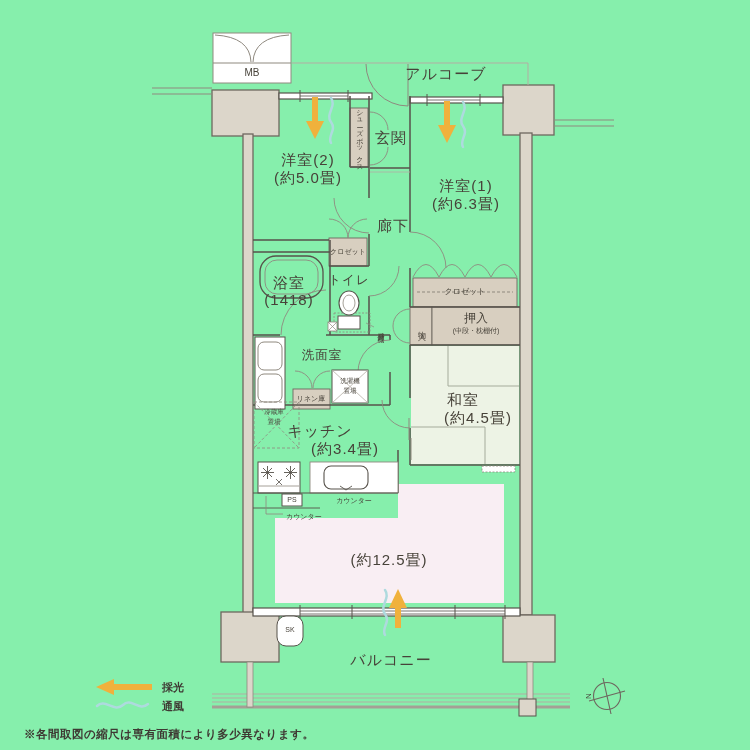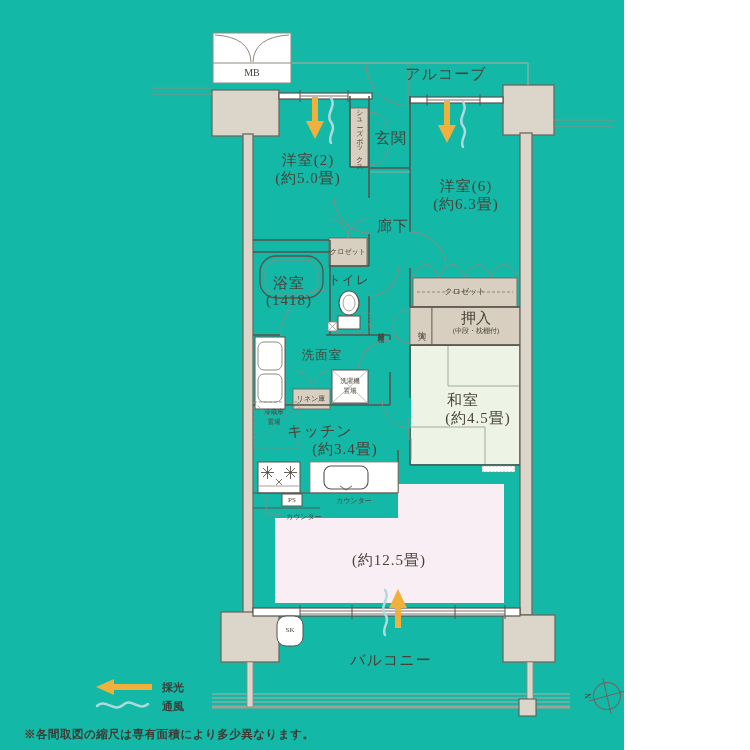--- a/index.html
+++ b/index.html
@@ -1,26 +1,26 @@
 <!DOCTYPE html>
 <html><head>
 <meta charset="utf-8">
 <style>
   html,body{margin:0;padding:0;background:#fff;}
-  .plan{position:relative;width:624px;height:750px;background:#14b8a6;
-        font-family:Liberation Serif, serif;color:#474239;overflow:hidden;}
+  .plan{position:relative;width:750px;height:750px;background:#86efac;
+        font-family:Liberation Sans, sans-serif;color:#474239;overflow:hidden;}
   .plan svg{position:absolute;left:0;top:0;}
   .lbl{position:absolute;transform:translate(-50%,-50%);white-space:nowrap;
        color:#474239;text-align:center;line-height:1.25;}
   .lbl.la{transform:translate(0,-50%);text-align:left;}
   .v{writing-mode:vertical-rl;text-orientation:upright;letter-spacing:1px;}
   .s13{font-size:15px;letter-spacing:1px;}
   .s12{font-size:12.5px;letter-spacing:1px;}
   .s10{font-size:10px;}
-  .s9{font-size:15px;text-align:right;}
+  .s9{font-size:12px;text-align:right;}
   .s8{font-size:8px;}
   .s7{font-size:7px;}
   .s65{font-size:6.5px;}
   .note{font-size:11.5px;font-weight:700;letter-spacing:0.5px;color:#3e3933;margin-left:16px;}
   .leg{font-size:11px;font-weight:700;color:#3e3933;}
 </style>
 </head>
 <body>
 
 <div class="plan">
@@ -212,21 +212,21 @@
   </g>
 </svg>
 
 <div class="lbl s10" style="left:252px;top:73px;">MB</div>
 <div class="lbl s13" style="left:446px;top:74px;">アルコーブ</div>
 <div class="lbl s13" style="left:391px;top:138px;">玄関</div>
 <div class="lbl s7 v" style="left:359px;top:137px;">シューズボックス</div>
 
 <div class="lbl s13" style="left:308px;top:160px;">洋室(2)</div>
 <div class="lbl s13" style="left:308px;top:178px;">(約5.0畳)</div>
-<div class="lbl s13" style="left:466px;top:186px;">洋室(6)</div>
+<div class="lbl s13" style="left:466px;top:186px;">洋室(1)</div>
 <div class="lbl s13" style="left:466px;top:204px;">(約6.3畳)</div>
 <div class="lbl s13" style="left:393px;top:226px;">廊下</div>
 
 <div class="lbl s7" style="left:348px;top:252px;">クロゼット</div>
 <div class="lbl s13" style="left:289px;top:283px;">浴室</div>
 <div class="lbl s13" style="left:289px;top:300px;">(1418)</div>
 <div class="lbl s12" style="left:349px;top:281px;">トイレ</div>
 <div class="lbl s8" style="left:465px;top:292px;">クロゼット</div>
 
 <div class="lbl s8 v" style="left:421px;top:326px;">物入</div>

